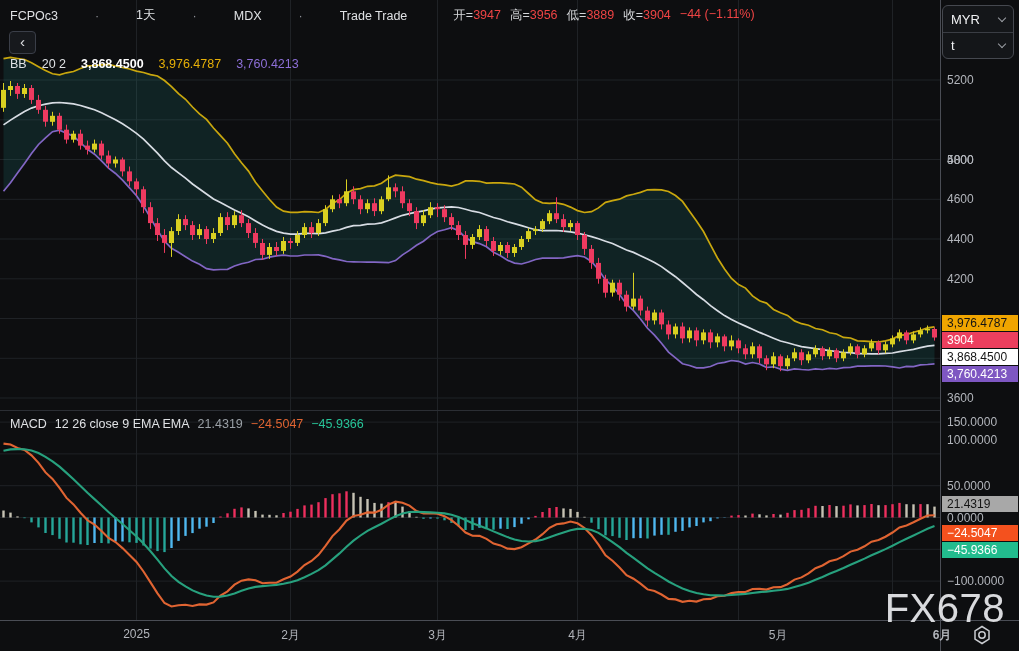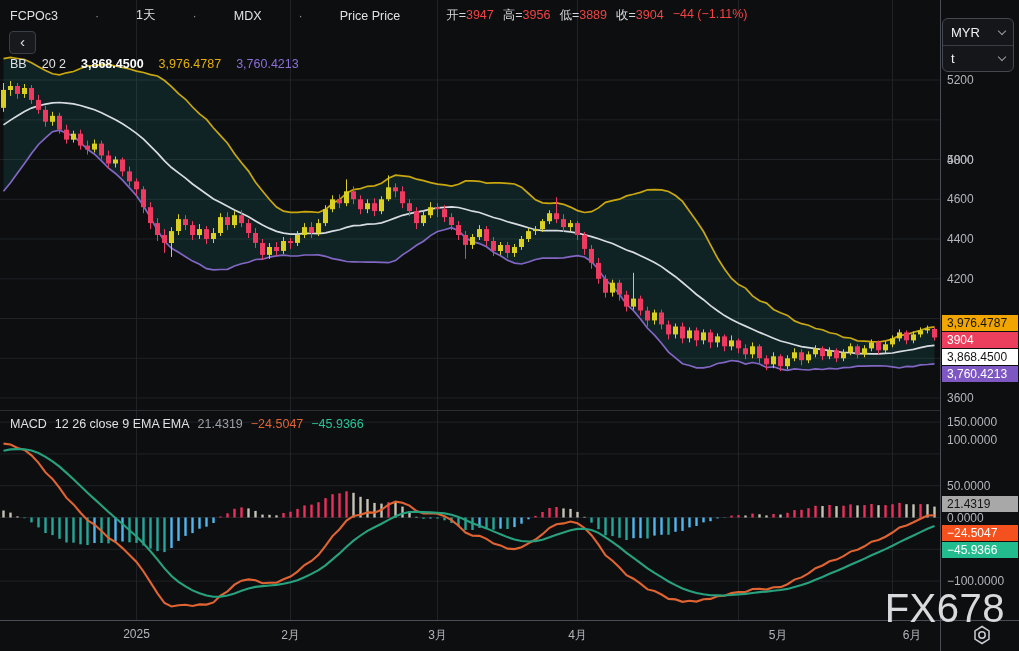--- a/index.html
+++ b/index.html
@@ -22,21 +22,21 @@
   .bb-row { position:absolute; left:10px; top:57px; z-index:4; display:flex; gap:15px;
             font-size:12.5px; color:#dfe1e4; }
   .bb-row .basis { color:#ffffff; font-weight:bold; }
   .bb-row .upper { color:#e7b007; }
   .bb-row .lower { color:#8d6fd8; }
   .macd-row { position:absolute; left:10px; top:417px; z-index:4; display:flex; gap:8px;
               font-size:12.5px; color:#dfe1e4; }
   .macd-row .hist { color:#9aa0a6; }
   .macd-row .macd { color:#e06432; }
   .macd-row .signal { color:#27c498; }
-  .dropdowns { position:absolute; right:5px; top:18px; width:72px; z-index:6;
+  .dropdowns { position:absolute; right:5px; top:5px; width:72px; z-index:6;
                background:#141619; border:1px solid #45484f; border-radius:6px; overflow:hidden; }
   .dd-row { height:26px; display:flex; align-items:center; justify-content:space-between;
             padding:0 8px; cursor:pointer; font-size:13px; color:#f0f1f3; }
   .dd-row + .dd-row { border-top:1px solid #3a3d44; }
   .chev { width:6px; height:6px; border-right:1.5px solid #9a9da3; border-bottom:1.5px solid #9a9da3;
           transform:rotate(45deg); margin-top:-3px; }
   #price-axis-labels, #macd-axis-labels { position:absolute; left:941px; top:0; width:78px; z-index:2; }
   .tick { position:absolute; left:6px; font-size:12px; color:#b2b5bb; white-space:nowrap; }
   .badge { position:absolute; left:1px; width:76px; z-index:3; font-size:12px;
            padding:1px 0 1px 5px; white-space:nowrap; }
@@ -487,21 +487,21 @@
       <line x1="940.5" y1="0" x2="940.5" y2="651" stroke="#4a4d55" stroke-width="1"></line>
     </svg>
 
   <div class="hdr-row">
     <span>FCPOc3</span>
     <span class="sep">·</span>
     <span>1天</span>
     <span class="sep">·</span>
     <span>MDX</span>
     <span class="sep">·</span>
-    <span>Price Price</span>
+    <span>Trade Trade</span>
     <span class="ohlc">
       <span><span class="lbl">开=</span><span class="neg">3947</span></span>
       <span><span class="lbl">高=</span><span class="neg">3956</span></span>
       <span><span class="lbl">低=</span><span class="neg">3889</span></span>
       <span><span class="lbl">收=</span><span class="neg">3904</span></span>
       <span class="neg">−44 (−1.11%)</span>
     </span>
   </div>
 
   <div class="back-btn">
@@ -555,21 +555,21 @@
       <div class="badge" style="top: 495.869px; background: rgb(168, 168, 168); color: rgb(20, 20, 20);">21.4319</div>
       <div class="badge" style="top: 525.085px; background: rgb(244, 81, 30); color: rgb(255, 255, 255);">−24.5047</div>
       <div class="badge" style="top: 542.085px; background: rgb(34, 188, 142); color: rgb(255, 255, 255);">−45.9366</div>
     </div>
   <div id="time-axis-labels">
       <div class="month" style="left: 136.5px;">2025</div>
       <div class="month" style="left: 290.5px;">2月</div>
       <div class="month" style="left: 437.5px;">3月</div>
       <div class="month" style="left: 577.5px;">4月</div>
       <div class="month" style="left: 738px; margin-left: 40px;">5月</div>
-      <div class="month" style="left: 912px;">6月</div>
+      <div class="month" style="left: 942px; font-weight: bold;">6月</div>
     </div>
 
   <div class="watermark">FX678</div>
 
   <svg class="logo-icon" width="22" height="22">
     <polygon points="11,2.5 18,6.8 18,15.2 11,19.5 4,15.2 4,6.8" fill="none" stroke="#c9cbd0" stroke-width="1.5"></polygon>
     <circle cx="11" cy="11" r="3.2" fill="none" stroke="#c9cbd0" stroke-width="1.5"></circle>
   </svg>
 
 </div>

